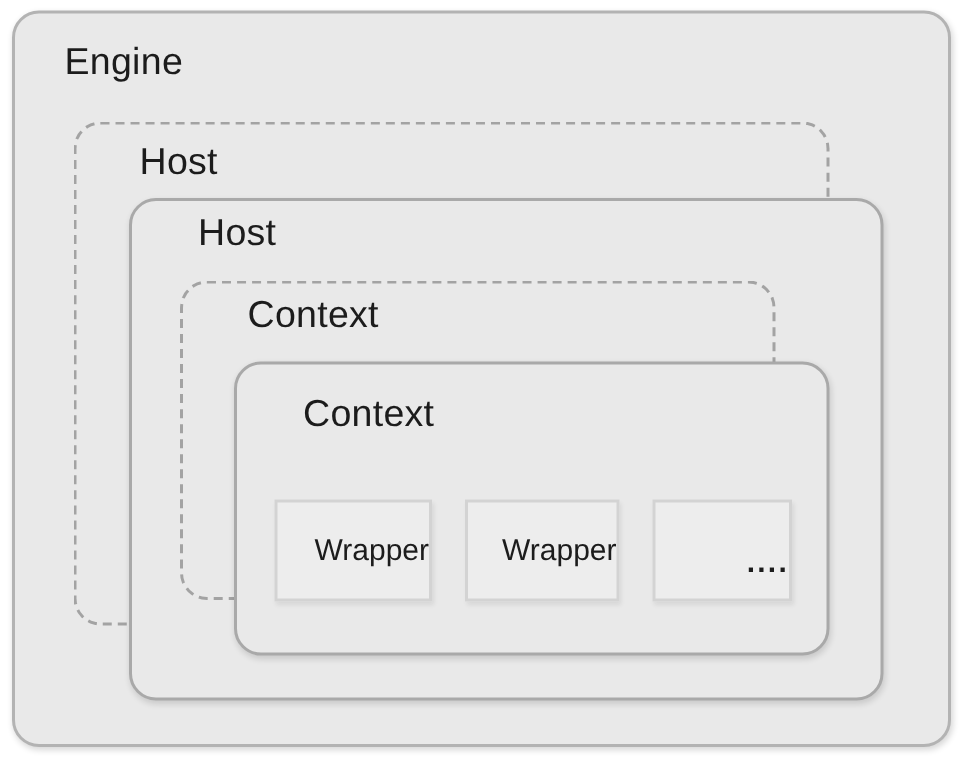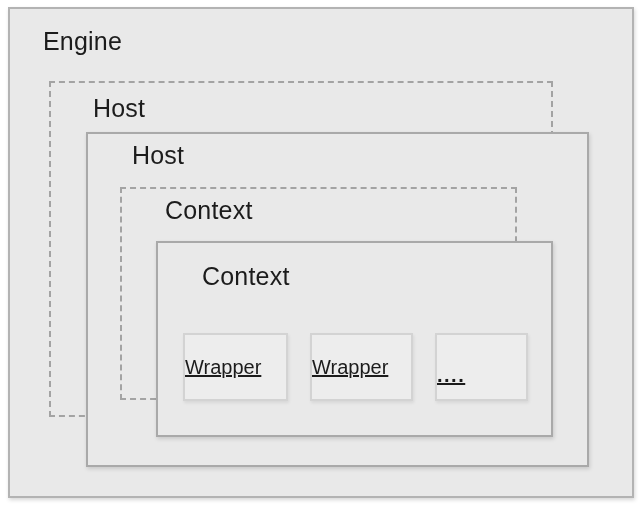--- a/index.html
+++ b/index.html
@@ -13,21 +13,21 @@
   }
   html,body{margin:0;padding:0;}
   body{
     width:640px;height:510px;
     background:var(--canvas-bg);
     font-family:"Liberation Sans","DejaVu Sans",sans-serif;
     color:var(--text);
     overflow:hidden;
   }
   .canvas{position:relative;width:640px;height:510px;background:var(--canvas-bg);}
-  .box{position:absolute;box-sizing:border-box;}
+  .box{position:absolute;box-sizing:border-box;border-radius:18px;}
   .engine{
     left:8px;top:7px;width:626px;height:491px;
     background:var(--box-bg);
     border:2px solid #b3b3b3;
     box-shadow:1px 2px 4px rgba(0,0,0,0.16);
   }
   .dashed{
     border:2px dashed var(--dashed-border);
     background:transparent;
   }
@@ -52,23 +52,22 @@
   .host-inner-lbl{left:44px;top:9px;}
   .context-outer-lbl{left:43px;top:9px;}
   .context-inner-lbl{left:44px;top:21px;}
   .wrapper{
     position:absolute;
     top:90px;height:68px;
     box-sizing:border-box;
     background:var(--wrapper-bg);
     border:2px solid var(--wrapper-border);
     box-shadow:1px 2px 3px rgba(0,0,0,0.08);
-    display:flex;align-items:center;justify-content:flex-start;
+    display:flex;align-items:center;justify-content:flex-end;
     font-size:20px;
-    text-decoration:underline;
   }
   .wrapper-1{left:25px;width:105px;}
   .wrapper-2{left:152px;width:103px;}
   .wrapper-3{left:277px;width:93px;}
   .dots span{
     font-weight:bold;
     font-size:20px;
     letter-spacing:1.5px;
     transform:translateY(8px);
     display:inline-block;

